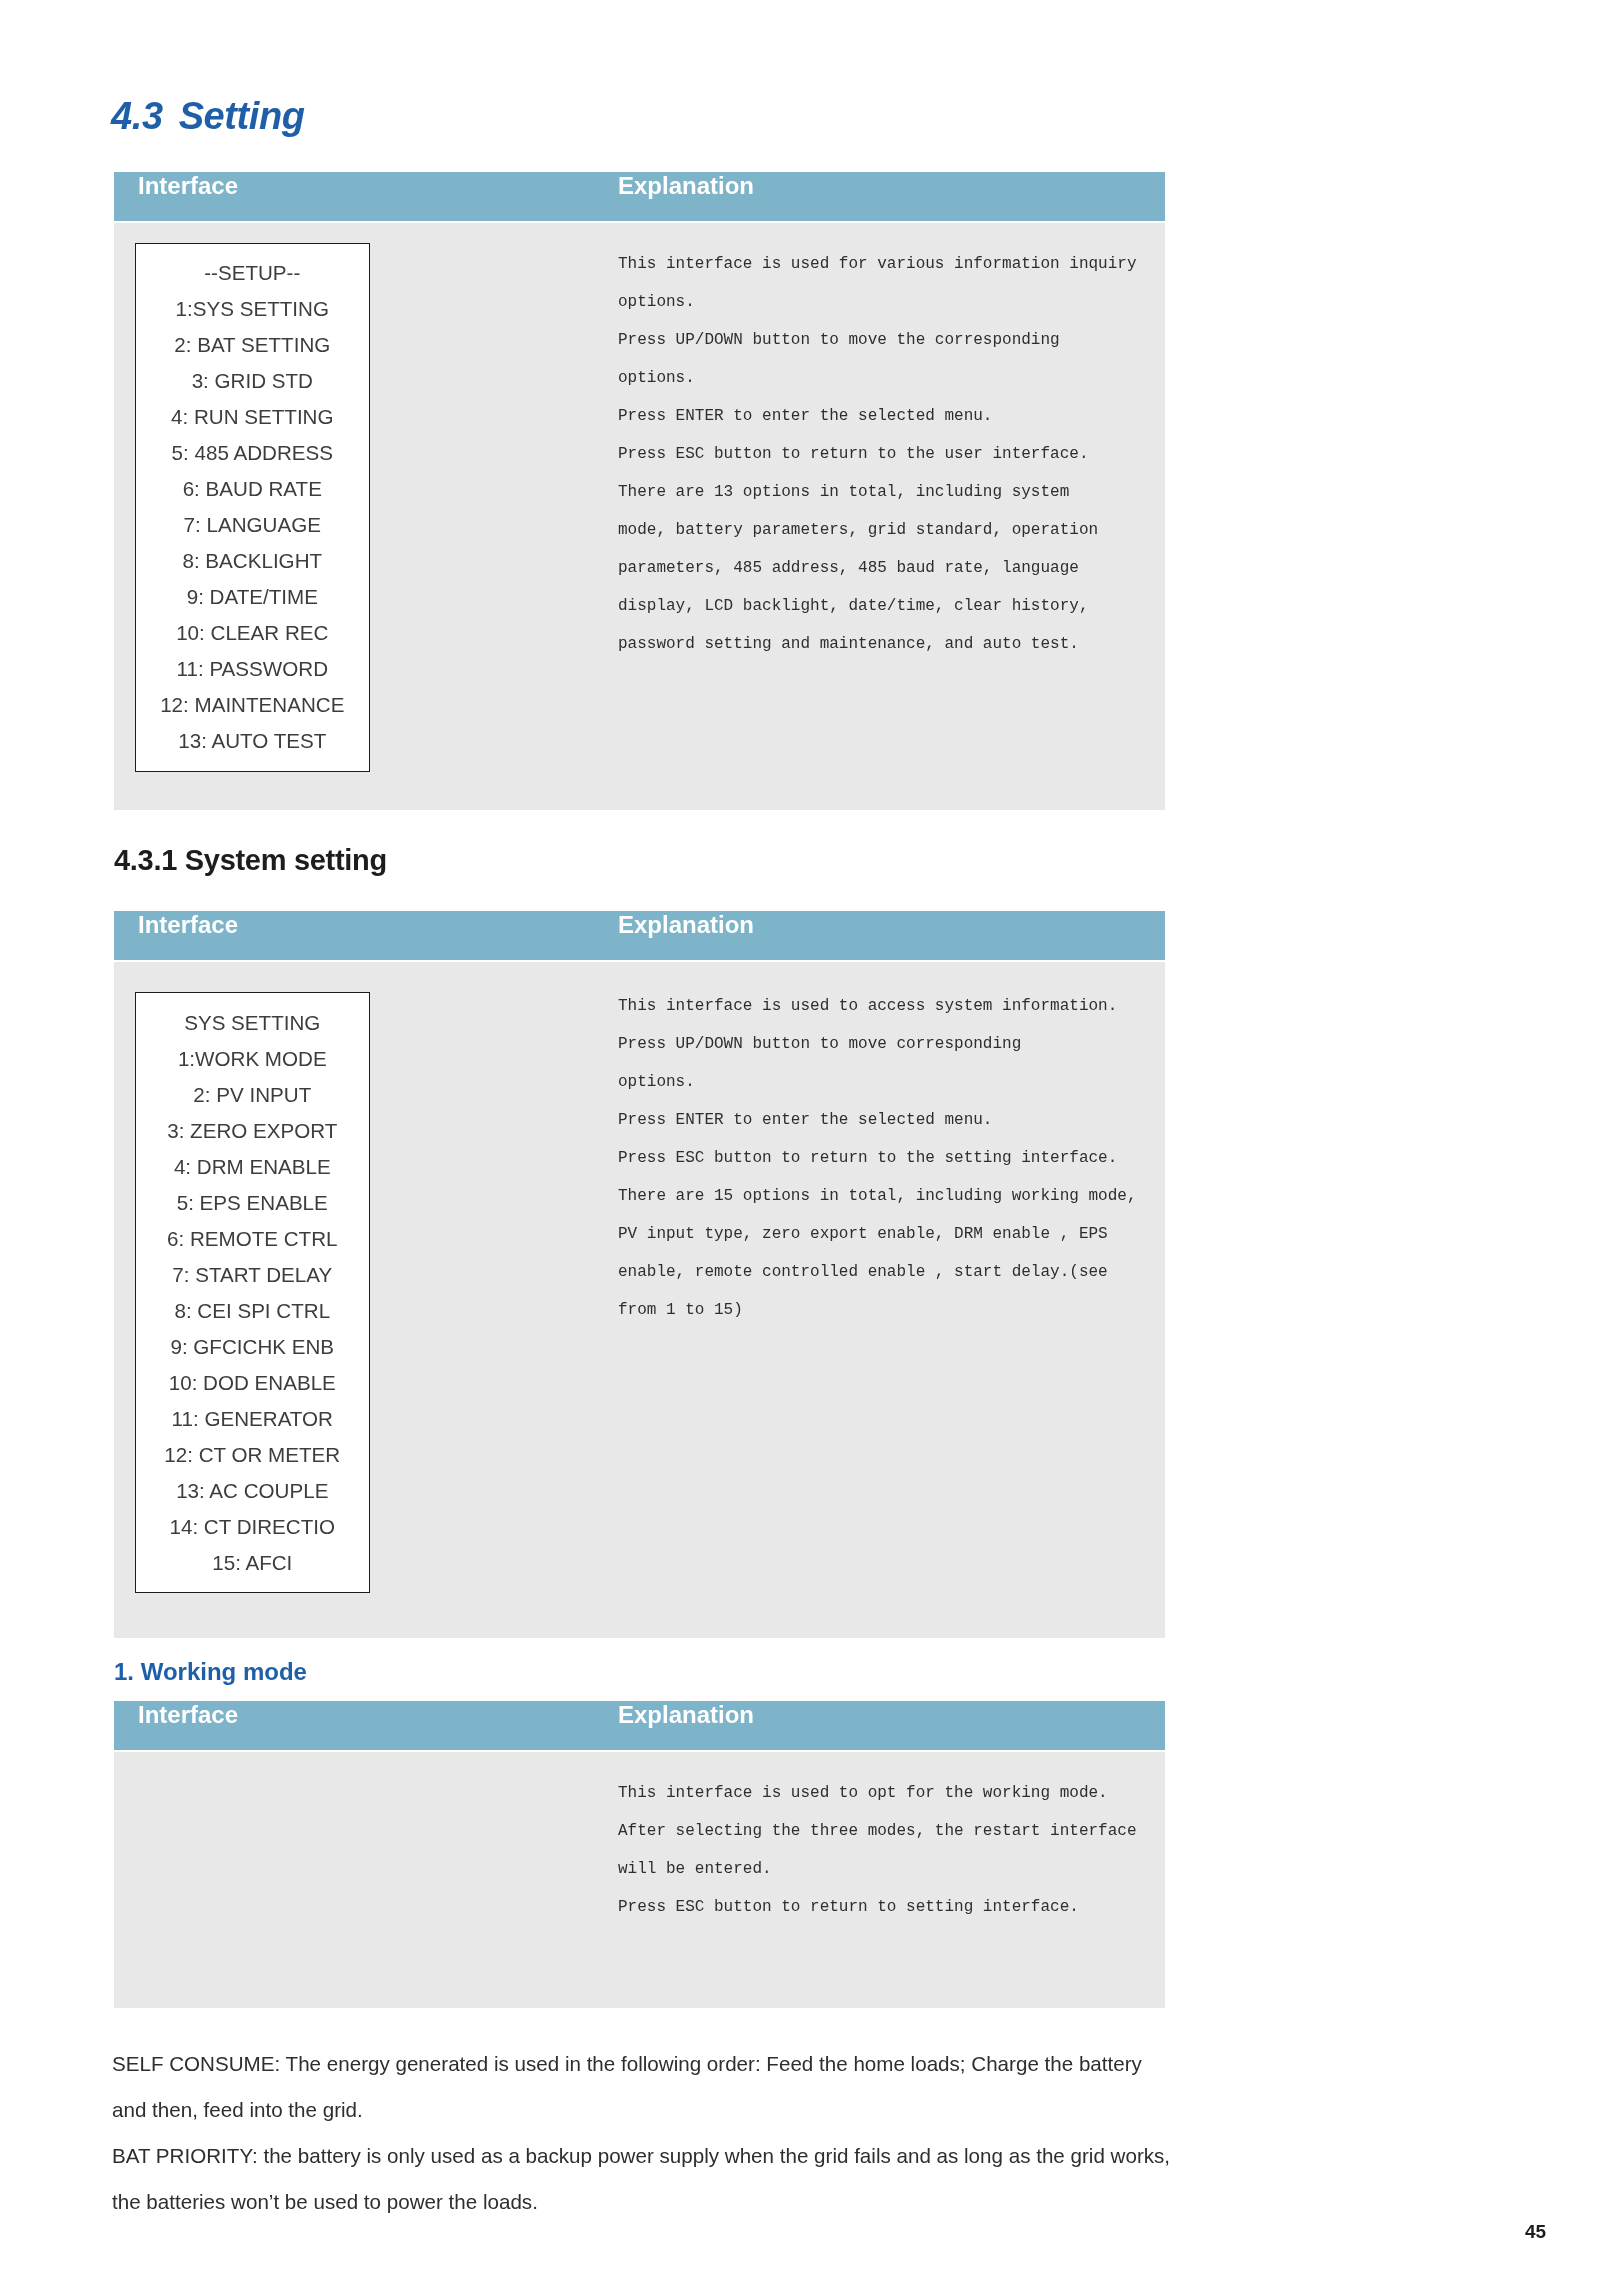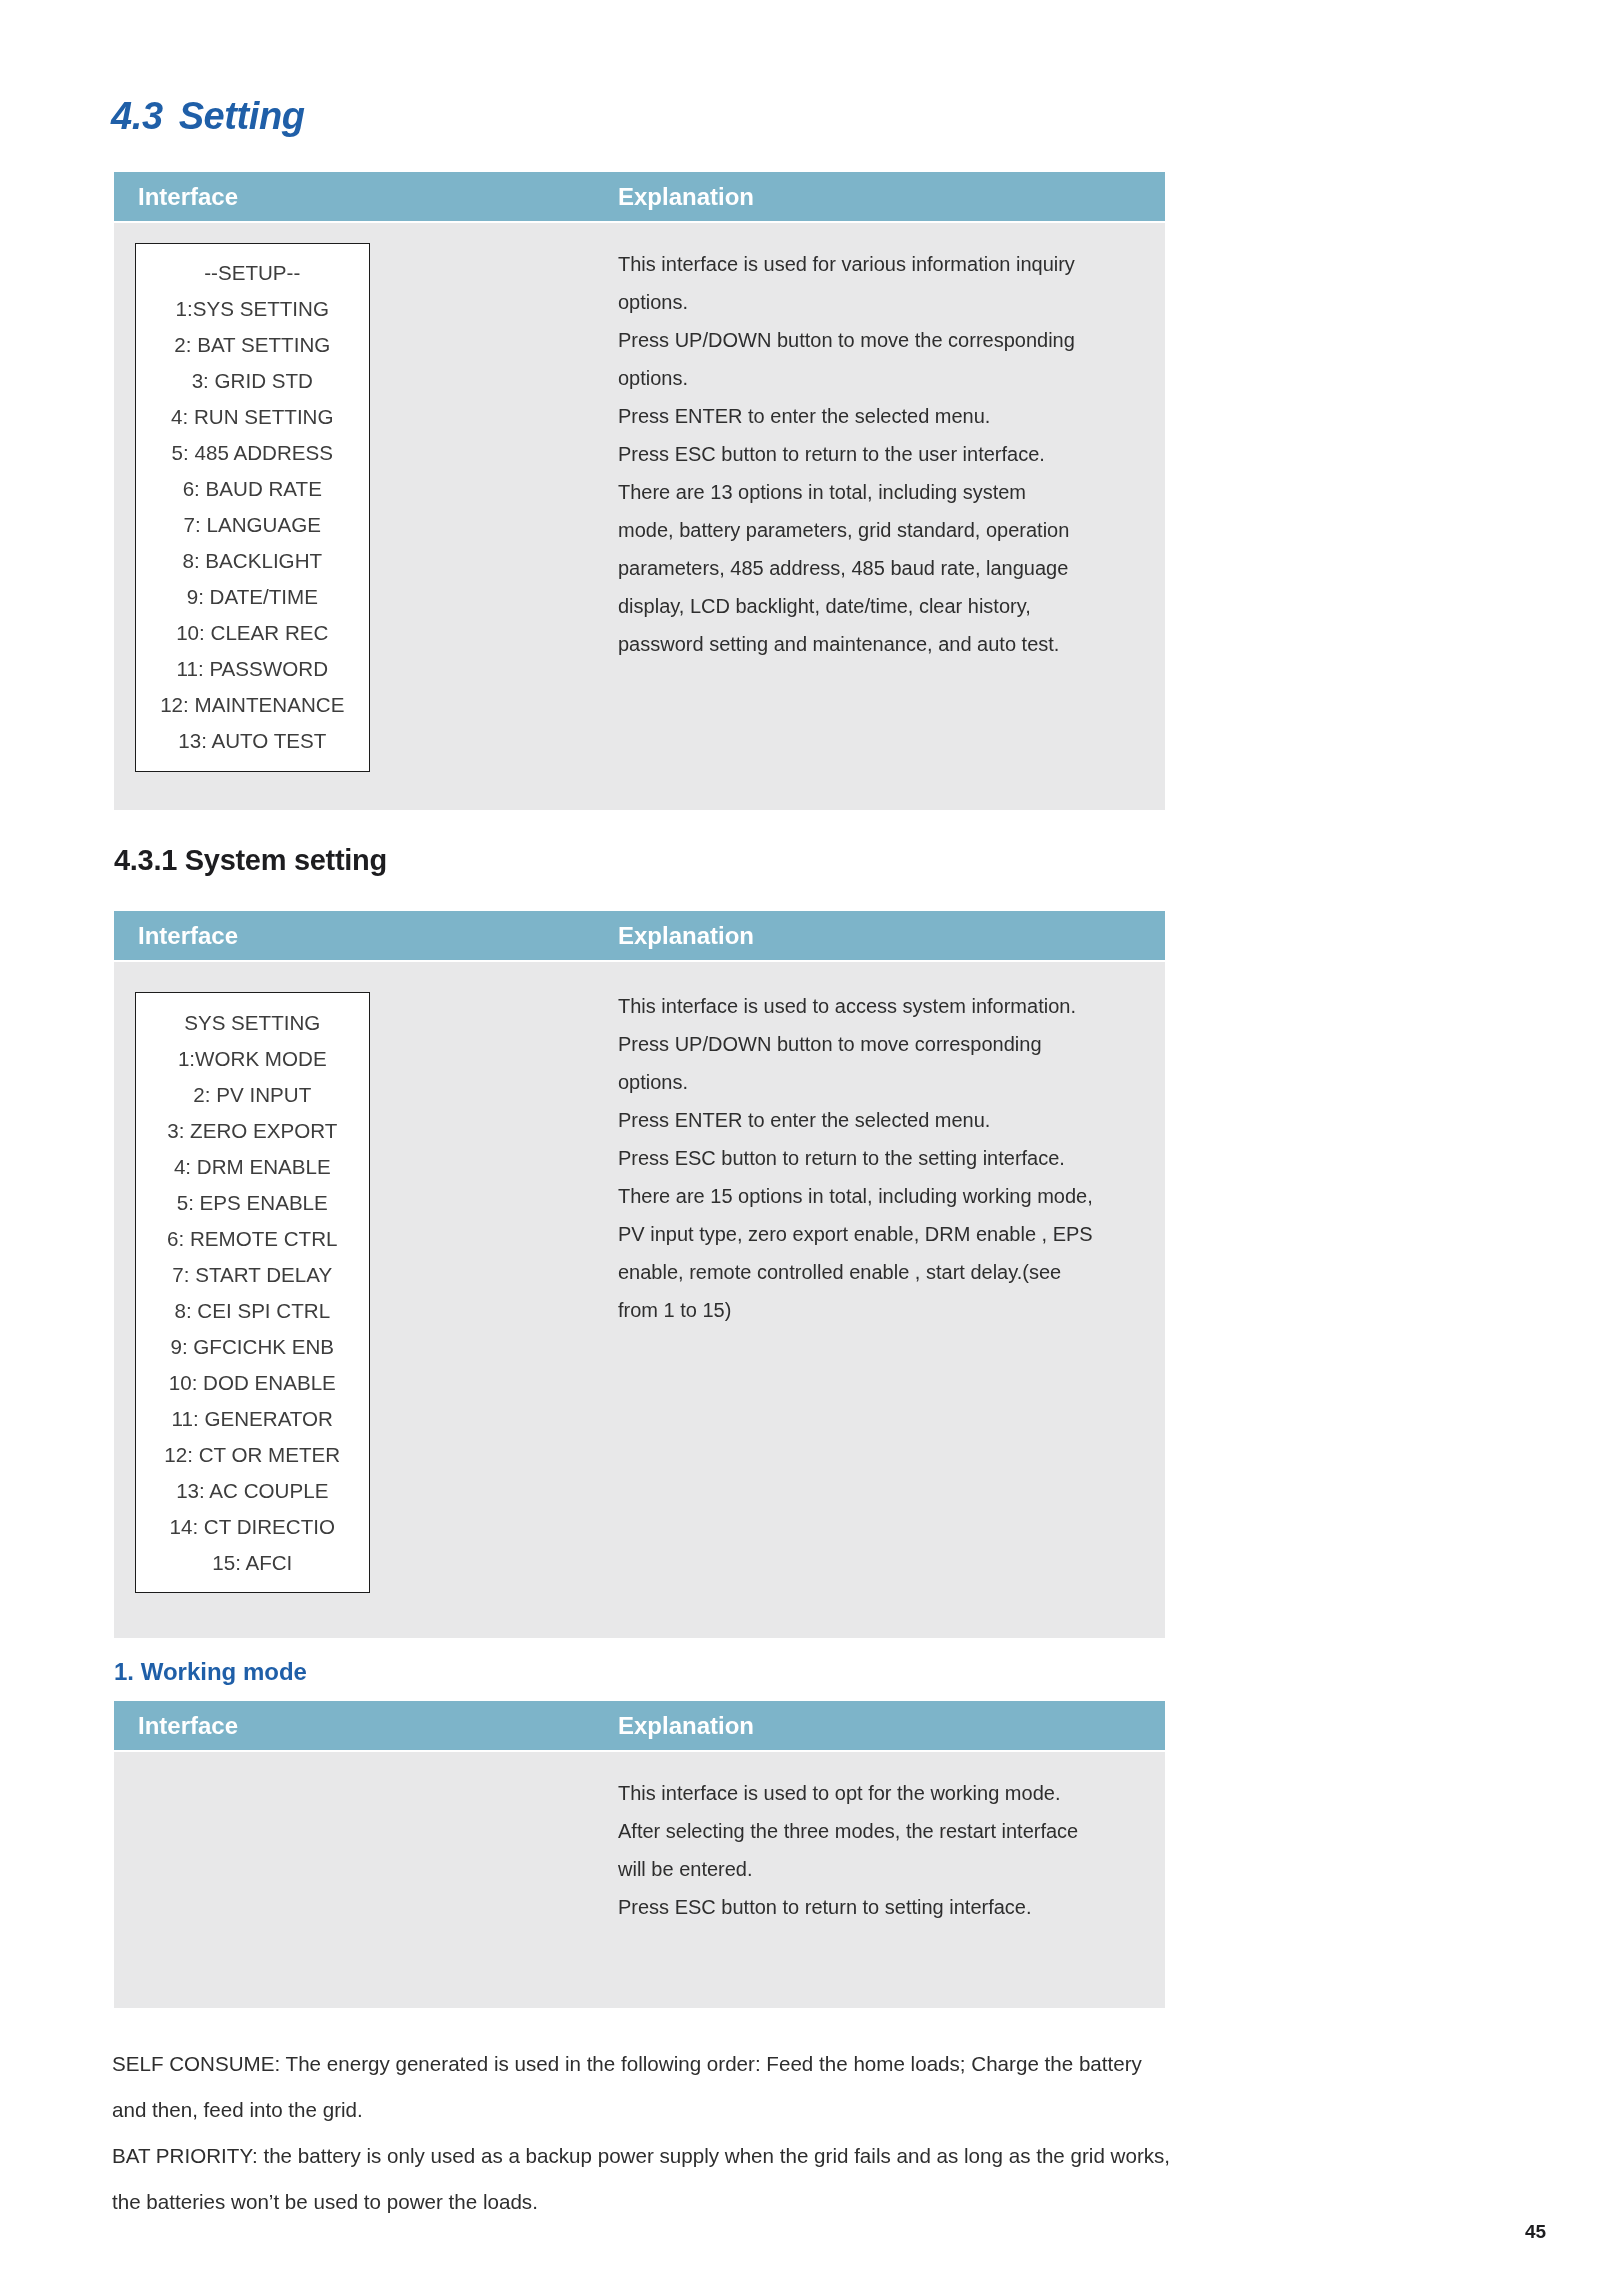--- a/index.html
+++ b/index.html
@@ -33,21 +33,21 @@
     font-size:24px;font-weight:bold;color:var(--accent-blue);
   }
   
   .tbl{position:absolute;left:114px;width:1051px;}
   .t1{top:172px}
   .t2{top:911px}
   .t3{top:1701px}
   .thead{
     height:49px;background:var(--header-bg);
     border-bottom:2.7px solid #ffffff;
-    position:relative;display:flex;align-items:center;
+    position:relative;display:flex;
   }
   .th{color:#ffffff;font-weight:bold;font-size:24px;}
   .th-interface{margin-left:24px;}
   .th-explanation{position:absolute;left:504px;}
   .tbody{position:relative;background:var(--body-bg);}
   .t1 .tbody{height:587px}
   .t2 .tbody{height:676px}
   .t3 .tbody{height:256px}
   
   .lcd{
@@ -56,21 +56,21 @@
     text-align:center;white-space:pre-line;
     font-size:20.6px;line-height:36px;color:#3d3d3d;
   }
   .t1 .lcd{top:19.7px;padding:11.6px 7.2px;}
   .t2 .lcd{top:30px;padding:11.6px 7.2px;}
   .t3 .lcd{top:19.7px;padding:29px 7.2px;}
   
   .expl{
     position:absolute;left:504px;width:548px;
     white-space:pre-line;
-    font-size:20px;line-height:38px;color:#2e2e2e;
+    font-size:16px;line-height:38px;color:#2e2e2e;font-family:Liberation Mono, monospace;
   }
   .t1 .expl{top:21.5px}
   .t2 .expl{top:25px}
   .t3 .expl{top:21.5px}
   
   .footnote{
     position:absolute;left:112px;top:2020px;width:1182px;
     white-space:pre-line;
     font-size:20.6px;line-height:46px;color:#2e2e2e;
   }

